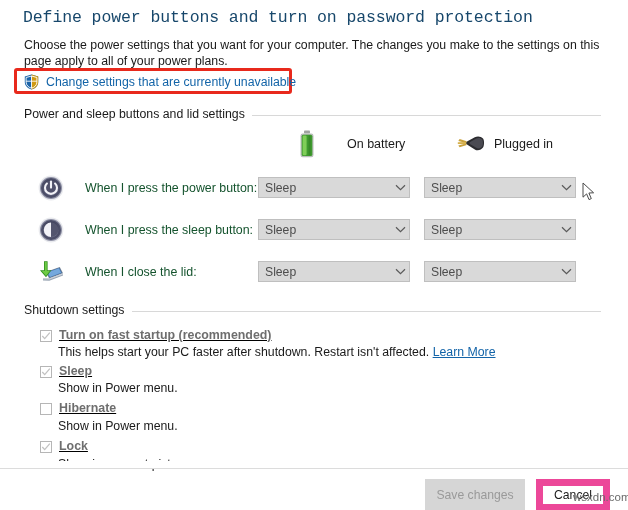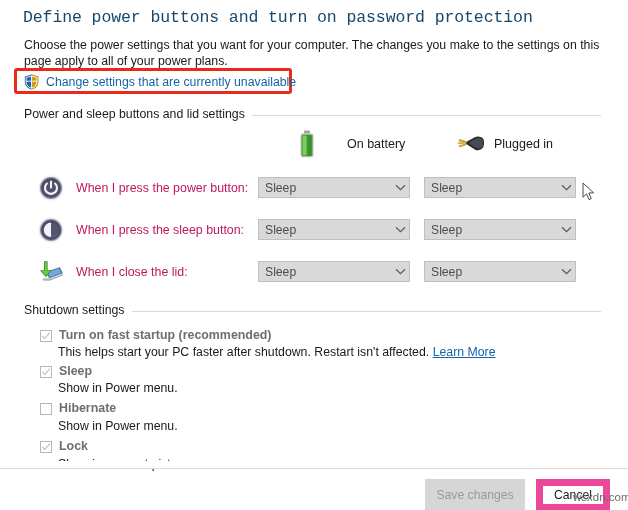--- a/index.html
+++ b/index.html
@@ -125,23 +125,23 @@
     display: flex;
     align-items: center;
   }
   .srow .ico {
     width: 26px;
     height: 26px;
     flex: 0 0 26px;
     display: block;
   }
   .srow .txt {
-    margin-left: 12px;
+    margin-left: 21px;
     font-size: 12.4px;
-    color: #be185d;
+    color: #14532d;
     white-space: nowrap;
   }
 
   
   .combo {
     position: absolute;
     width: 152px;
     height: 21px;
     background: #d9d9d9;
     border: 1px solid #bfbfbf;
@@ -164,20 +164,21 @@
     line-height: 0;
   }
 
   
   .cbrow {
     position: absolute;
     left: 40px;
     display: flex;
     align-items: flex-start;
     gap: 7px;
+    text-decoration: underline;
   }
   .cbox {
     width: 12px;
     height: 12px;
     flex: 0 0 12px;
     border: 1px solid #b6b6b6;
     background: #ffffff;
     box-sizing: border-box;
     position: relative;
     top: 2px;

